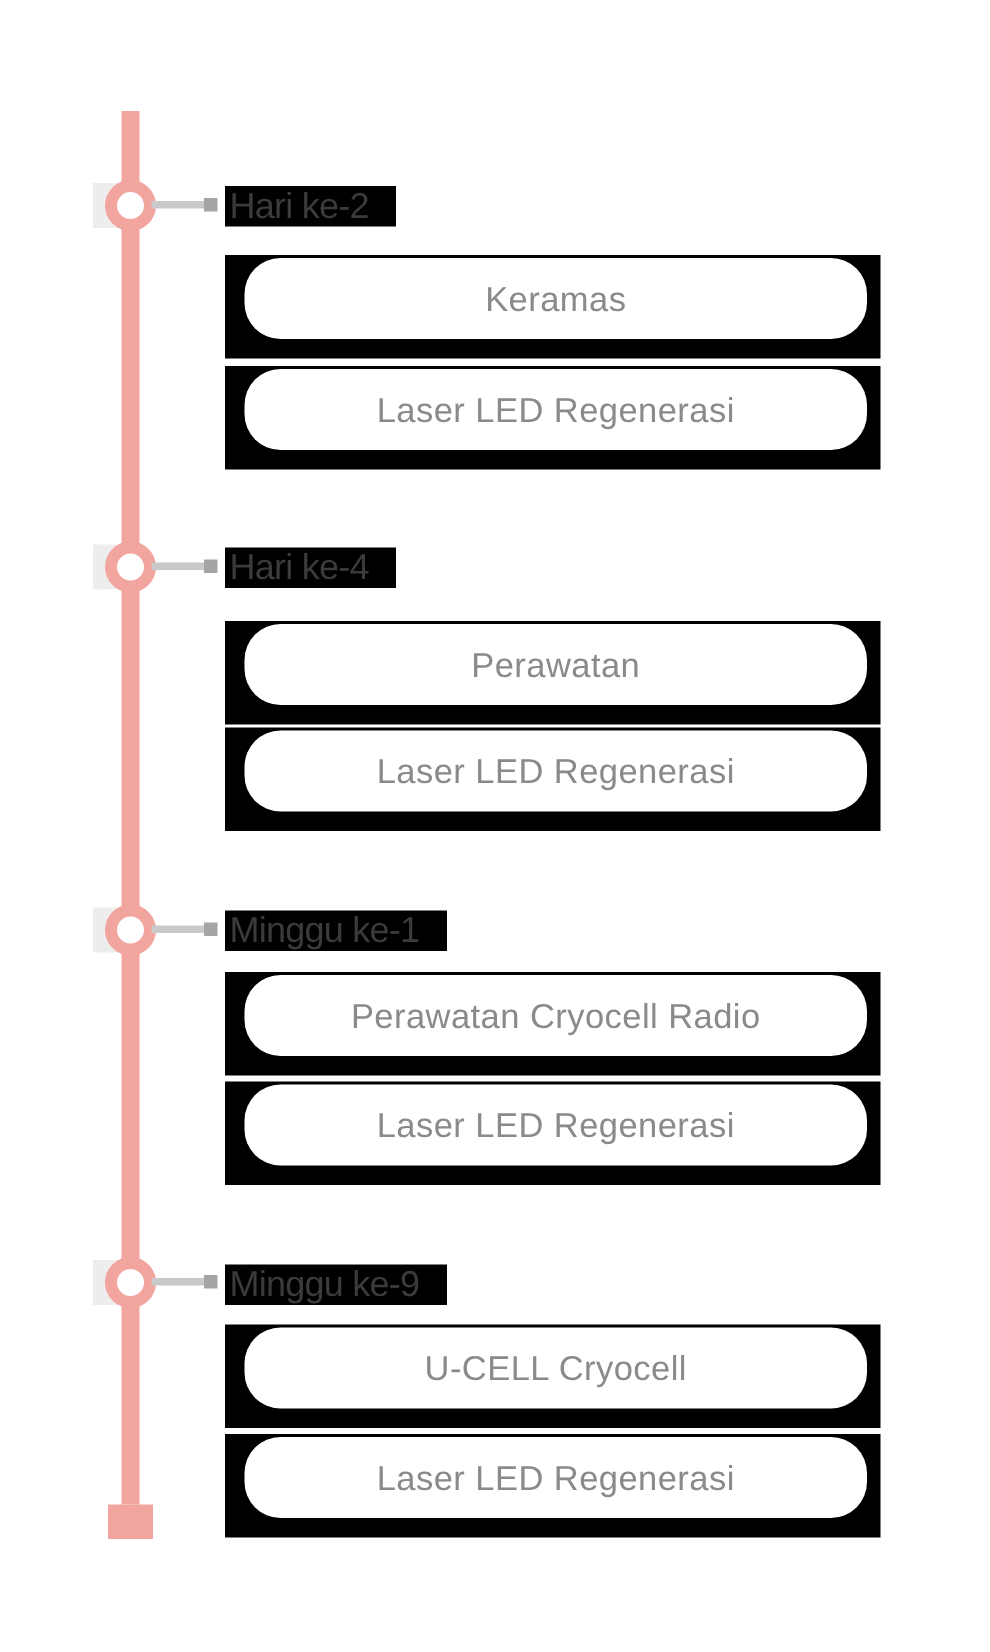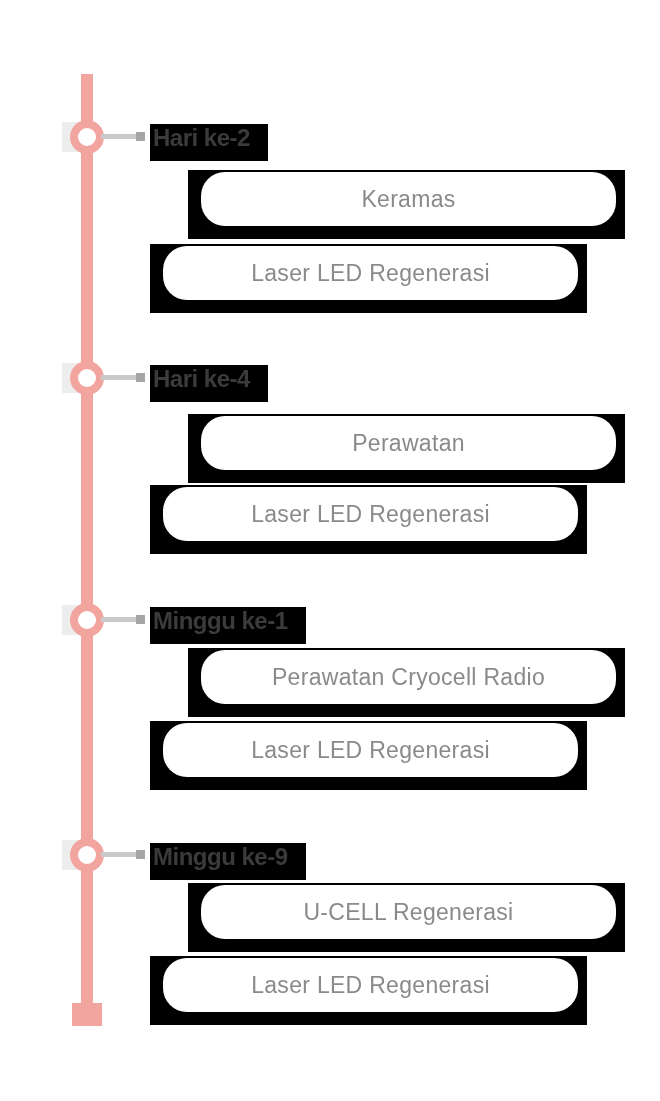--- a/index.html
+++ b/index.html
@@ -76,36 +76,36 @@
     height: 9px;
     background: var(--connector-square-gray, #A5A5A5);
   }
   .milestone-label {
     position: absolute;
     left: 150px;
     top: var(--lt);
     background: var(--label-bg, #000000);
     color: var(--label-text, #3B3B3D);
     font-size: 24px;
-    font-weight: 700;
+    font-weight: 400;
     line-height: 27px;
     letter-spacing: -0.5px;
-    padding: 0 18px 10px 3px;
+    padding: 0 18px 0 3px;
     white-space: nowrap;
   }
 
   
   .card {
     position: absolute;
     left: 150px;
     width: 437px;
     height: 69px;
     background: var(--card-bg, #000000);
   }
-  .card.c1 { top: var(--c1); margin-left: 38px; }
+  .card.c1 { top: var(--c1); }
   .card.c2 { top: var(--c2); }
   .card-inner {
     position: absolute;
     left: 13px;
     right: 9px;
     top: 2px;
     bottom: 13px;
     background: var(--card-inner-bg, #ffffff);
     border-radius: 24px;
     display: flex;
@@ -183,21 +183,21 @@
   </div>
 
   <div class="group" style="--ny:855px; --lt:843px; --c1:883px; --c2:956px">
     <div class="node-square"></div>
     <div class="node-ring"></div>
     <div class="conn-line"></div>
     <div class="conn-square"></div>
     <div class="milestone-label">Minggu ke-9</div>
     <div class="card c1">
       <div class="card-inner">
-        <span class="card-text">U-CELL Regenerasi</span>
+        <span class="card-text">U-CELL Cryocell</span>
       </div>
     </div>
     <div class="card c2">
       <div class="card-inner">
         <span class="card-text">Laser LED Regenerasi</span>
       </div>
     </div>
   </div>
 
 </div>

